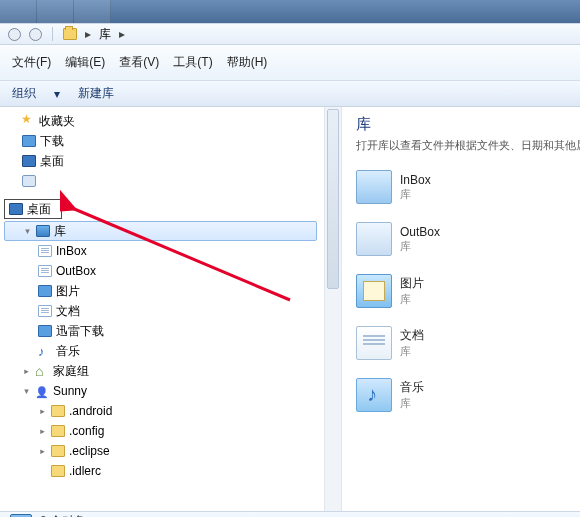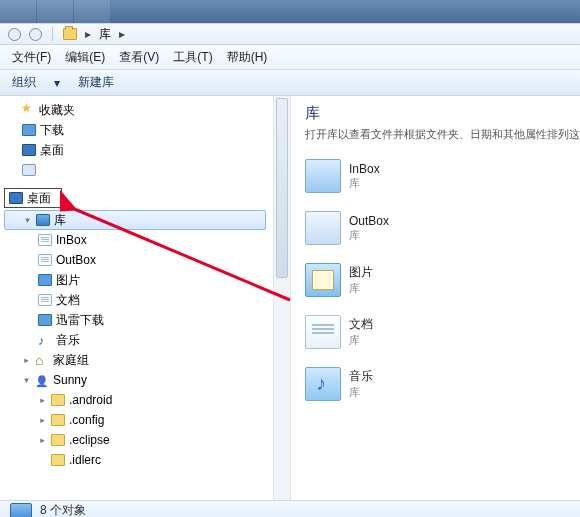--- a/index.html
+++ b/index.html
@@ -7,26 +7,26 @@
 .titlebar { height: 23px; background: linear-gradient(#6a8db8, #4a6d98); display: flex; align-items: center; }
 .titlebar-tabs { display: flex; height: 100%; }
 .titlebar-tab { padding: 2px 18px; background: rgba(255,255,255,.15); border-right: 1px solid rgba(0,0,0,.2); color: #333; display: flex; align-items: center; }
 .titlebar-tab.dim { opacity: .7; }
 .addrrow { height: 22px; background: linear-gradient(#f7fbff,#e6eef8); border-top: 1px solid #d0dae6; border-bottom: 1px solid #c8d4e2; display: flex; align-items: center; padding: 0 8px; gap: 8px; }
 .nav-btn { width: 13px; height: 13px; border: 1px solid #7a8aa0; border-radius: 50%; background: #e8eef6; }
 .addr-sep { width: 1px; height: 14px; background: #bccadb; margin: 0 2px; }
 .addr-icon { width: 14px; height: 12px; background: #f6d36b; border: 1px solid #c8a030; border-radius: 1px; position: relative; }
 .addr-icon::before { content:""; position:absolute; top:-3px; left:1px; width:6px; height:3px; background:#f6d36b; border:1px solid #c8a030; border-bottom:none;}
 .addr-arrow { color: #444; }
-.menubar { height: 25px; background: linear-gradient(#fafdff,#eaf2fb); border-bottom: 1px solid #d4dde9; display: flex; align-items: center; padding: 0 6px; gap: 2px; }
+.menubar { height: 36px; background: linear-gradient(#fafdff,#eaf2fb); border-bottom: 1px solid #d4dde9; display: flex; align-items: center; padding: 0 6px; gap: 2px; }
 .menubar span { padding: 2px 6px; color: #222; cursor: default; }
 .toolbar { height: 26px; background: linear-gradient(#f4f9ff,#dee9f6); border-bottom: 1px solid #c8d4e2; display: flex; align-items: center; padding: 0 8px; gap: 10px; color: #1a3a6e; }
 .toolbar .tb-item { padding: 2px 4px; display: flex; align-items: center; gap: 18px; }
 .body { display: flex; height: 404px; }
-.sidebar { width: 291px; border-right: 1px solid #e0e6ee; overflow-y: auto; background: #fff; position: relative; }
+.sidebar { width: 342px; border-right: 1px solid #e0e6ee; overflow-y: auto; background: #fff; position: relative; }
 .tree { padding: 4px 0 4px 4px; }
 .tree-item { display: flex; align-items: center; height: 20px; padding-left: 4px; gap: 4px; white-space: nowrap; }
 .tree-item.sel { background: linear-gradient(#eaf3ff,#d6e8ff); border: 1px solid #8fb8e8; border-radius: 2px; margin-right: 6px; }
 .tree-item.framed { border: 1px solid #4a4a4a; margin: 2px 0; padding: 1px 4px; width: 58px; }
 .ind-1 { padding-left: 18px; } .ind-2 { padding-left: 34px; }
 .ic { width: 14px; height: 12px; display: inline-block; flex-shrink: 0; }
 .ic-star { background: none; position: relative; }
 .ic-star::before { content:"★"; color:#f3b63a; font-size:12px; line-height:12px; position:absolute; top:-2px; }
 .ic-folder { background:#f7d97a; border:1px solid #caa33c; border-radius:1px; }
 .ic-folder-blue { background:#5aa0e0; border:1px solid #2f6aa8; border-radius:1px; }

